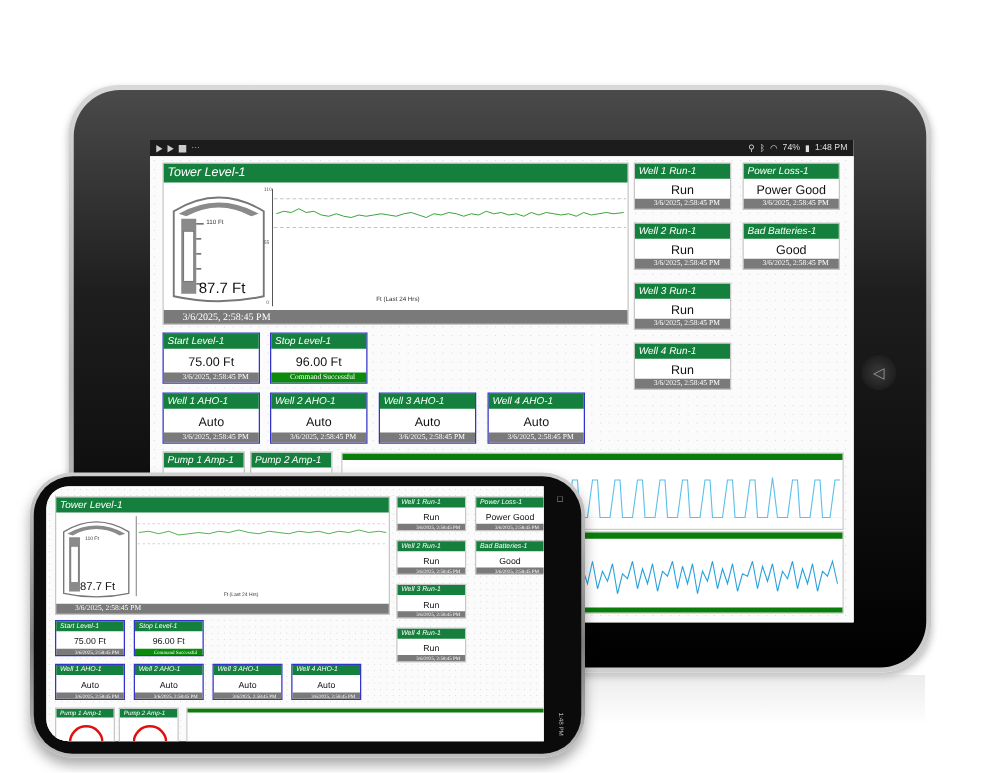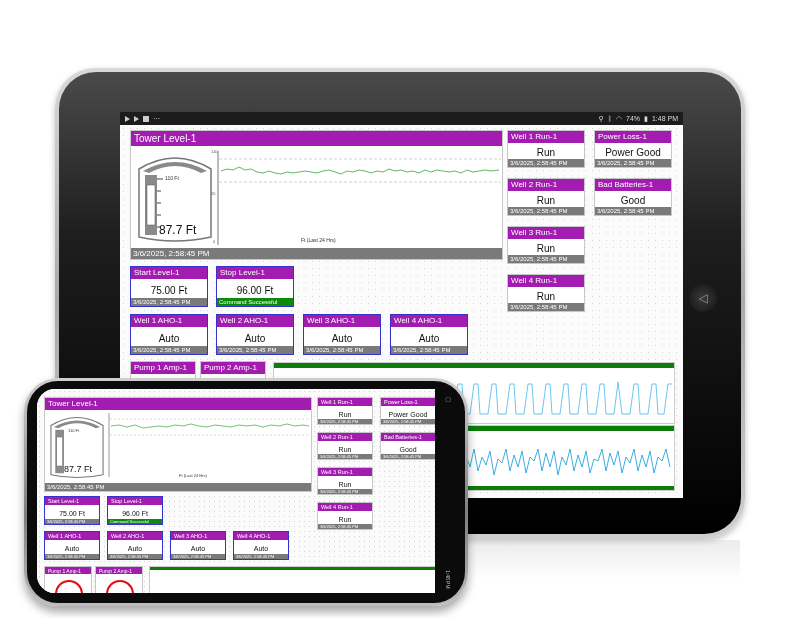--- a/index.html
+++ b/index.html
@@ -43,24 +43,24 @@
   
   .dash {
     position: absolute; left: 0; top: 13px; right: 0; bottom: 0;
     background-color: #fbfbfb;
     background-image: radial-gradient(#d5d5d5 0.6px, transparent 0.7px);
     background-size: 7px 7px;
   }
 
   .widget { position: absolute; background: #fff; border: 1px solid #c7c7c7; }
   .widget.blue { border: 1px solid #3333cc; }
-  .w-head { background: #a21caf; color: #fff; font-size: 8px; padding: 1px 3px; height: 12px; line-height: 10px; white-space: nowrap; overflow: hidden; }
+  .w-head { background: #15803d; color: #fff; font-size: 8px; padding: 1px 3px; height: 12px; line-height: 10px; white-space: nowrap; overflow: hidden; font-style: italic; }
   .w-head.big { font-size: 10px; height: 15px; line-height: 13px; }
   .w-body { text-align: center; font-size: 10px; color: #111; }
-  .w-foot { background: #7a7a7a; color: #fff; font-size: 6px; height: 8px; line-height: 8px; padding: 0 2px; white-space: nowrap; overflow: hidden; position: absolute; left: 0; right: 0; bottom: 0; }
+  .w-foot { background: #7a7a7a; color: #fff; font-size: 6px; height: 8px; line-height: 8px; padding: 0 15px; white-space: nowrap; overflow: hidden; position: absolute; left: 0; right: 0; bottom: 0; font-family: Liberation Serif, serif; }
   .w-foot.ok { background: #0b8a0b; }
   .w-foot.big { font-size: 8px; height: 11px; line-height: 11px; }
 
   
   .tank { position: absolute; }
   .tank svg { display: block; }
 
   .gauge-arc { position: absolute; border: 3px solid #e01010; border-bottom-color: transparent; border-left-color: #e01010; border-radius: 50%; }
 
   .trend { position: absolute; background: #fff; border: 1px solid #ccc; }

